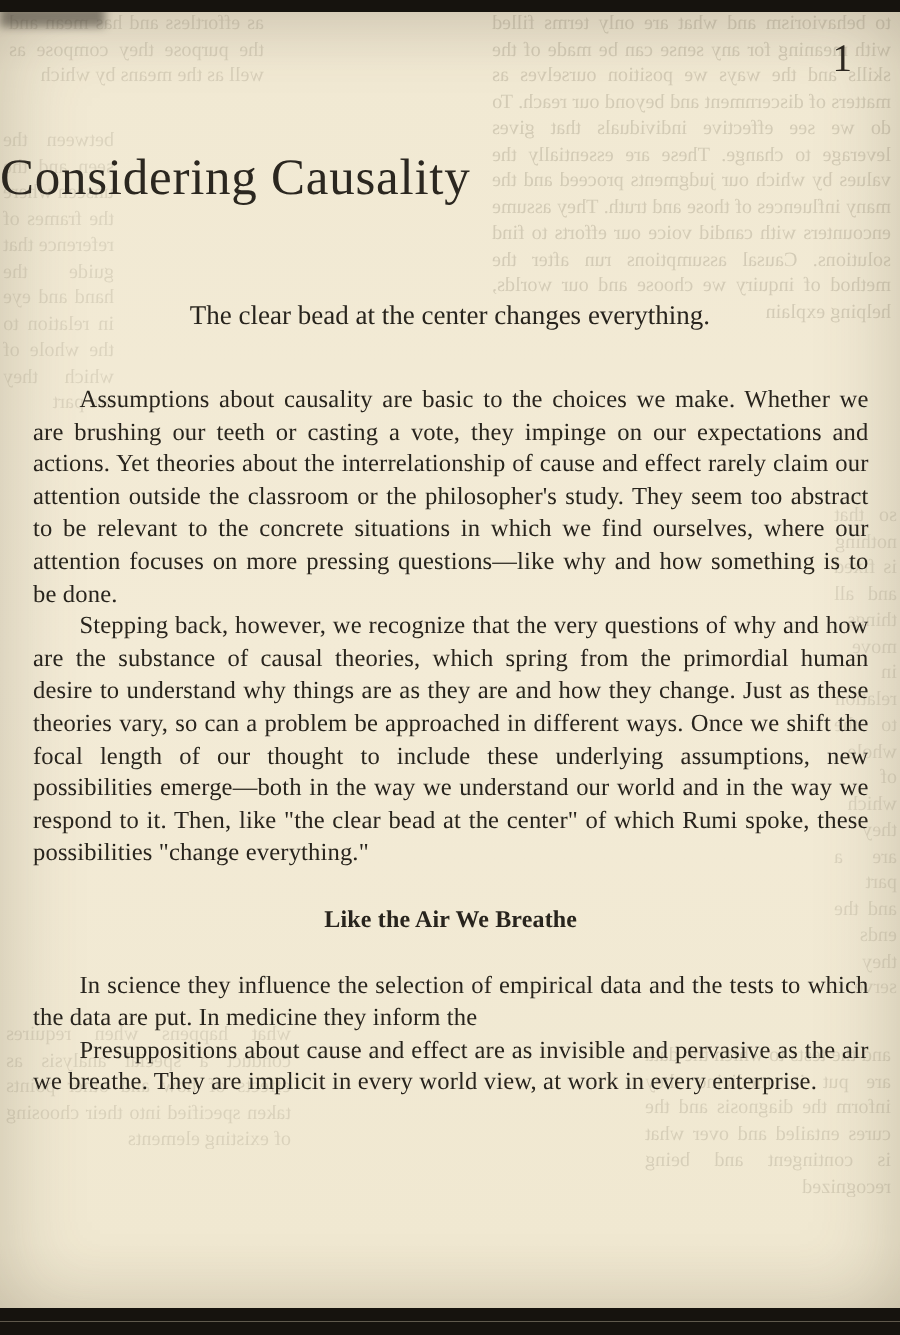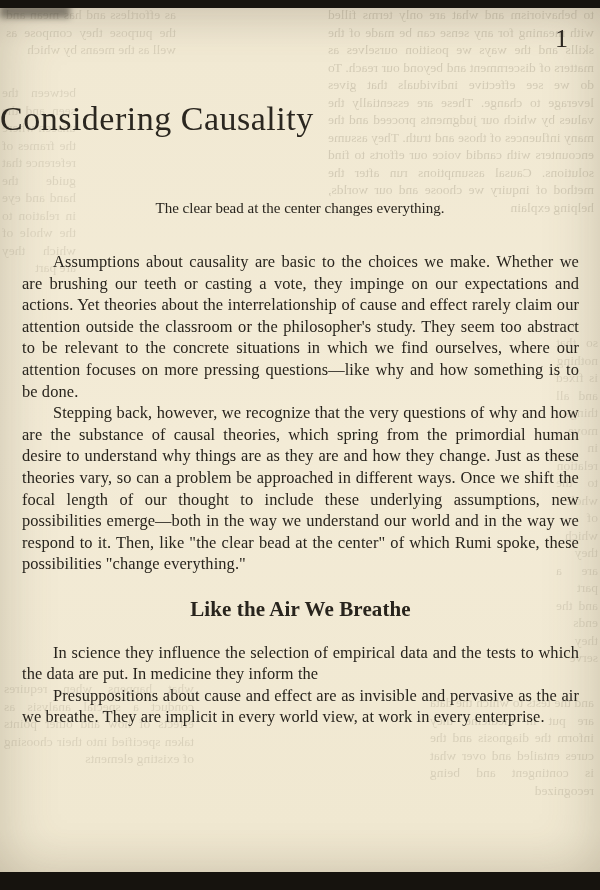--- a/index.html
+++ b/index.html
@@ -49,40 +49,40 @@
     margin: 96px 0 0 0;
     text-align: left;
     font-size: 34px;
     font-weight: normal;
     letter-spacing: 0.5px;
     color: #2b2720;
   }
   .epigraph {
     margin: 62px 70px 0 70px;
     text-align: center;
-    font-size: 15px;
+    font-size: 18px;
   }
   .epigraph-attribution {
     margin: 8px 74px 0 0;
     text-align: right;
     font-size: 16.2px;
   }
   .epigraph-attribution sup { font-size: 11px; }
   .body-text {
     margin: 34px 21px 0 22px;
     font-size: 16.4px;
     line-height: 21.6px;
     text-align: justify;
     letter-spacing: 0.1px;
   }
   .body-text p { margin: 0; text-indent: 31px; }
   .section-heading {
     margin: 24px 0 21px 0;
     text-align: center;
-    font-size: 21px;
+    font-size: 16px;
     font-weight: bold;
   }
   
   .bt {
     position: absolute;
     transform: scaleX(-1);
     color: #5e5541;
     opacity: 0.17;
     font-size: 13.5px;
     line-height: 17.5px;

